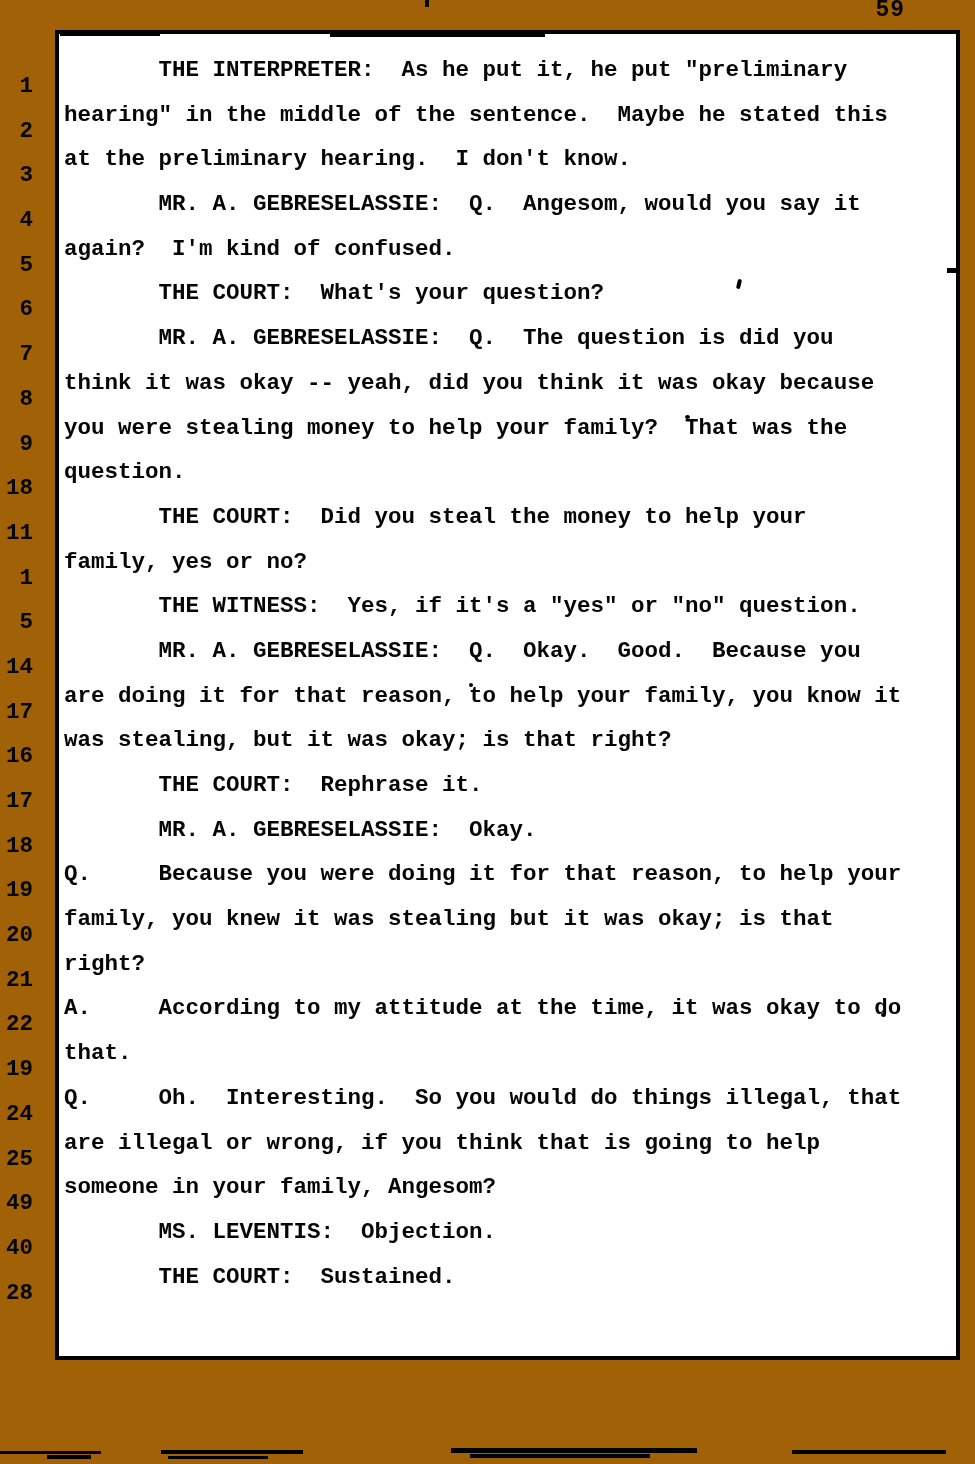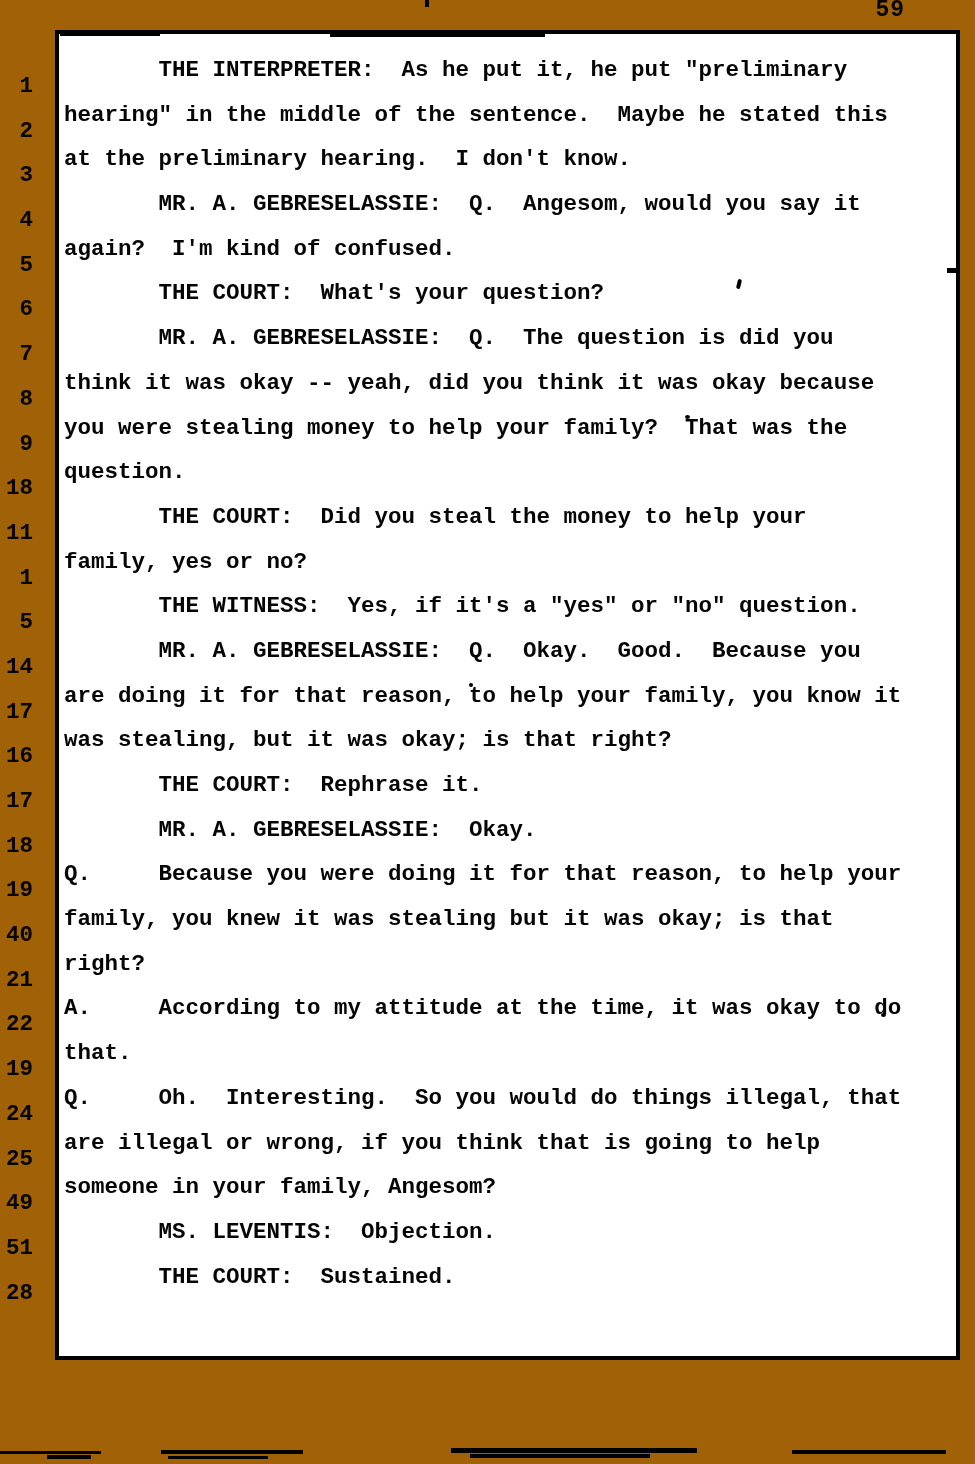--- a/index.html
+++ b/index.html
@@ -80,21 +80,21 @@
 </style>
 </head>
 <body>
 
 <div class="page">
 
   <div class="page-number">59</div>
 
   <div class="transcript-box"></div>
 
-  <div class="line-number-column"><div>1</div><div>2</div><div>3</div><div>4</div><div>5</div><div>6</div><div>7</div><div>8</div><div>9</div><div>18</div><div>11</div><div>1</div><div>5</div><div>14</div><div>17</div><div>16</div><div>17</div><div>18</div><div>19</div><div>40</div><div>21</div><div>22</div><div>19</div><div>24</div><div>25</div><div>49</div><div>51</div><div>28</div></div>
+  <div class="line-number-column"><div>1</div><div>2</div><div>3</div><div>4</div><div>5</div><div>6</div><div>7</div><div>8</div><div>9</div><div>18</div><div>11</div><div>1</div><div>5</div><div>14</div><div>17</div><div>16</div><div>17</div><div>18</div><div>19</div><div>20</div><div>21</div><div>22</div><div>19</div><div>24</div><div>25</div><div>49</div><div>40</div><div>28</div></div>
 
   <div class="text-column"><div>       THE INTERPRETER:  As he put it, he put "preliminary</div><div>hearing" in the middle of the sentence.  Maybe he stated this</div><div>at the preliminary hearing.  I don't know.</div><div>       MR. A. GEBRESELASSIE:  Q.  Angesom, would you say it</div><div>again?  I'm kind of confused.</div><div>       THE COURT:  What's your question?</div><div>       MR. A. GEBRESELASSIE:  Q.  The question is did you</div><div>think it was okay -- yeah, did you think it was okay because</div><div>you were stealing money to help your family?  That was the</div><div>question.</div><div>       THE COURT:  Did you steal the money to help your</div><div>family, yes or no?</div><div>       THE WITNESS:  Yes, if it's a "yes" or "no" question.</div><div>       MR. A. GEBRESELASSIE:  Q.  Okay.  Good.  Because you</div><div>are doing it for that reason, to help your family, you know it</div><div>was stealing, but it was okay; is that right?</div><div>       THE COURT:  Rephrase it.</div><div>       MR. A. GEBRESELASSIE:  Okay.</div><div>Q.     Because you were doing it for that reason, to help your</div><div>family, you knew it was stealing but it was okay; is that</div><div>right?</div><div>A.     According to my attitude at the time, it was okay to do</div><div>that.</div><div>Q.     Oh.  Interesting.  So you would do things illegal, that</div><div>are illegal or wrong, if you think that is going to help</div><div>someone in your family, Angesom?</div><div>       MS. LEVENTIS:  Objection.</div><div>       THE COURT:  Sustained.</div></div>
 
   <div class="artifact a-top-tick"></div>
   <div class="artifact a-border-bump1"></div>
   <div class="artifact a-border-bump2"></div>
   <div class="artifact a-comma"></div>
   <div class="artifact a-dot1"></div>
   <div class="artifact a-dot2"></div>
   <div class="artifact a-dot3"></div>

